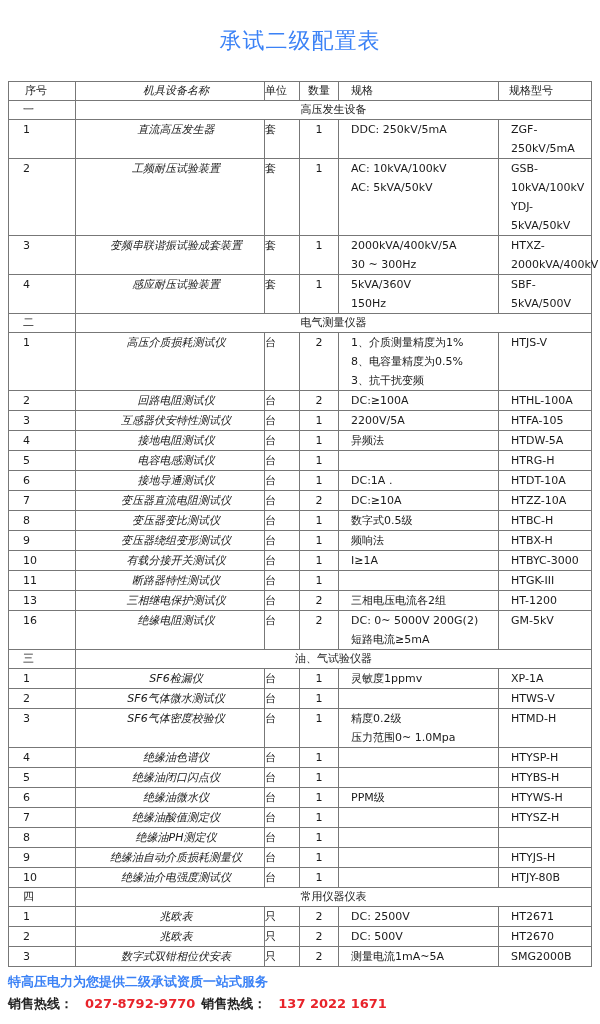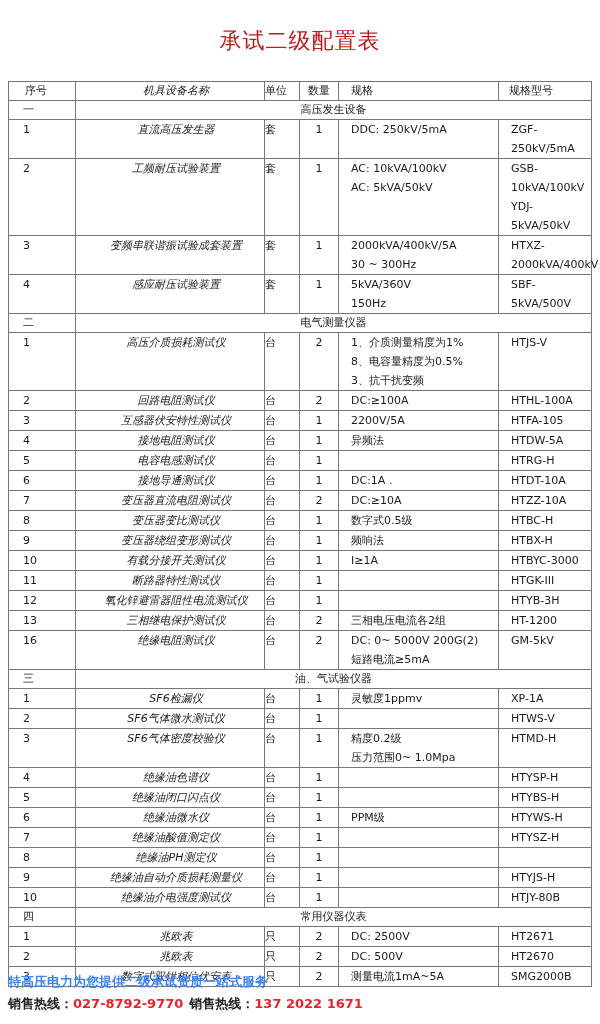--- a/index.html
+++ b/index.html
@@ -1,39 +1,39 @@
 <!DOCTYPE html>
 <html><head>
 <meta charset="utf-8">
 <style>
   html, body { margin: 0; padding: 0; background: #ffffff; }
   body { width: 600px; height: 1024px; position: relative; overflow: hidden;
          font-family: "DejaVu Sans", "Liberation Sans", sans-serif; color: #1a1a1a; }
   .title { position: absolute; top: 26px; left: 0; width: 600px; text-align: center;
-           font-size: 22px; letter-spacing: 1px; color: #b91c1c; }
+           font-size: 22px; letter-spacing: 1px; color: #3b82f6; }
   table.cfg { position: absolute; top: 81px; left: 8px; width: 584px;
               border-collapse: collapse; font-size: 11px; table-layout: fixed; }
   table.cfg td, table.cfg th { border: 1px solid #777; padding: 0 0 0 0; vertical-align: top;
               font-weight: normal; line-height: 19px; }
   table.cfg th { height: 18px; line-height: 18px; }
   .c-seq { width: 50px; text-align: left; padding-left: 14px !important; }
   .c-name { width: 176px; padding-left: 12px !important; text-align: center; font-style: italic; }
   .c-unit { width: 34px; text-align: left; }
   .c-qty { width: 38px; text-align: center; }
   .c-spec { width: 147px; padding-left: 12px !important; text-align: left; }
   .c-model { padding-left: 12px !important; text-align: left; }
   th.c-seq { padding-left: 16px !important; }
   th.c-spec { padding-left: 12px !important; }
   th.c-model { padding-left: 10px !important; }
   tr.section td { line-height: 18px; }
   tr.section td.sec-title { text-align: center; }
   td .line { display: block; }
   .footer1 { position: absolute; top: 973px; left: 8px; font-size: 13px; font-weight: bold; color: #3b82f6; }
   .footer2 { position: absolute; top: 995px; left: 8px; font-size: 13px; font-weight: bold; color: #222; }
-  .hot { color: #e8232a; }
+  .hot { color: #e8232a; margin-left: 12px; }
   .gap { display: inline-block; width: 6px; }
 </style>
 </head>
 <body>
 
 <div class="title">承试二级配置表</div>
 
 <table class="cfg">
   <thead>
     <tr>
@@ -234,32 +234,20 @@
         <td class="c-unit">台</td>
         <td class="c-qty">1</td>
         <td class="c-spec">
           <span class="line">&nbsp;</span>
         </td>
         <td class="c-model">
           <span class="line">HTGK-III</span>
         </td>
       </tr>
       <tr>
-        <td class="c-seq">12</td>
-        <td class="c-name">氧化锌避雷器阻性电流测试仪</td>
-        <td class="c-unit">台</td>
-        <td class="c-qty">1</td>
-        <td class="c-spec">
-          <span class="line">&nbsp;</span>
-        </td>
-        <td class="c-model">
-          <span class="line">HTYB-3H</span>
-        </td>
-      </tr>
-      <tr>
         <td class="c-seq">13</td>
         <td class="c-name">三相继电保护测试仪</td>
         <td class="c-unit">台</td>
         <td class="c-qty">2</td>
         <td class="c-spec">
           <span class="line">三相电压电流各2组</span>
         </td>
         <td class="c-model">
           <span class="line">HT-1200</span>
         </td>

